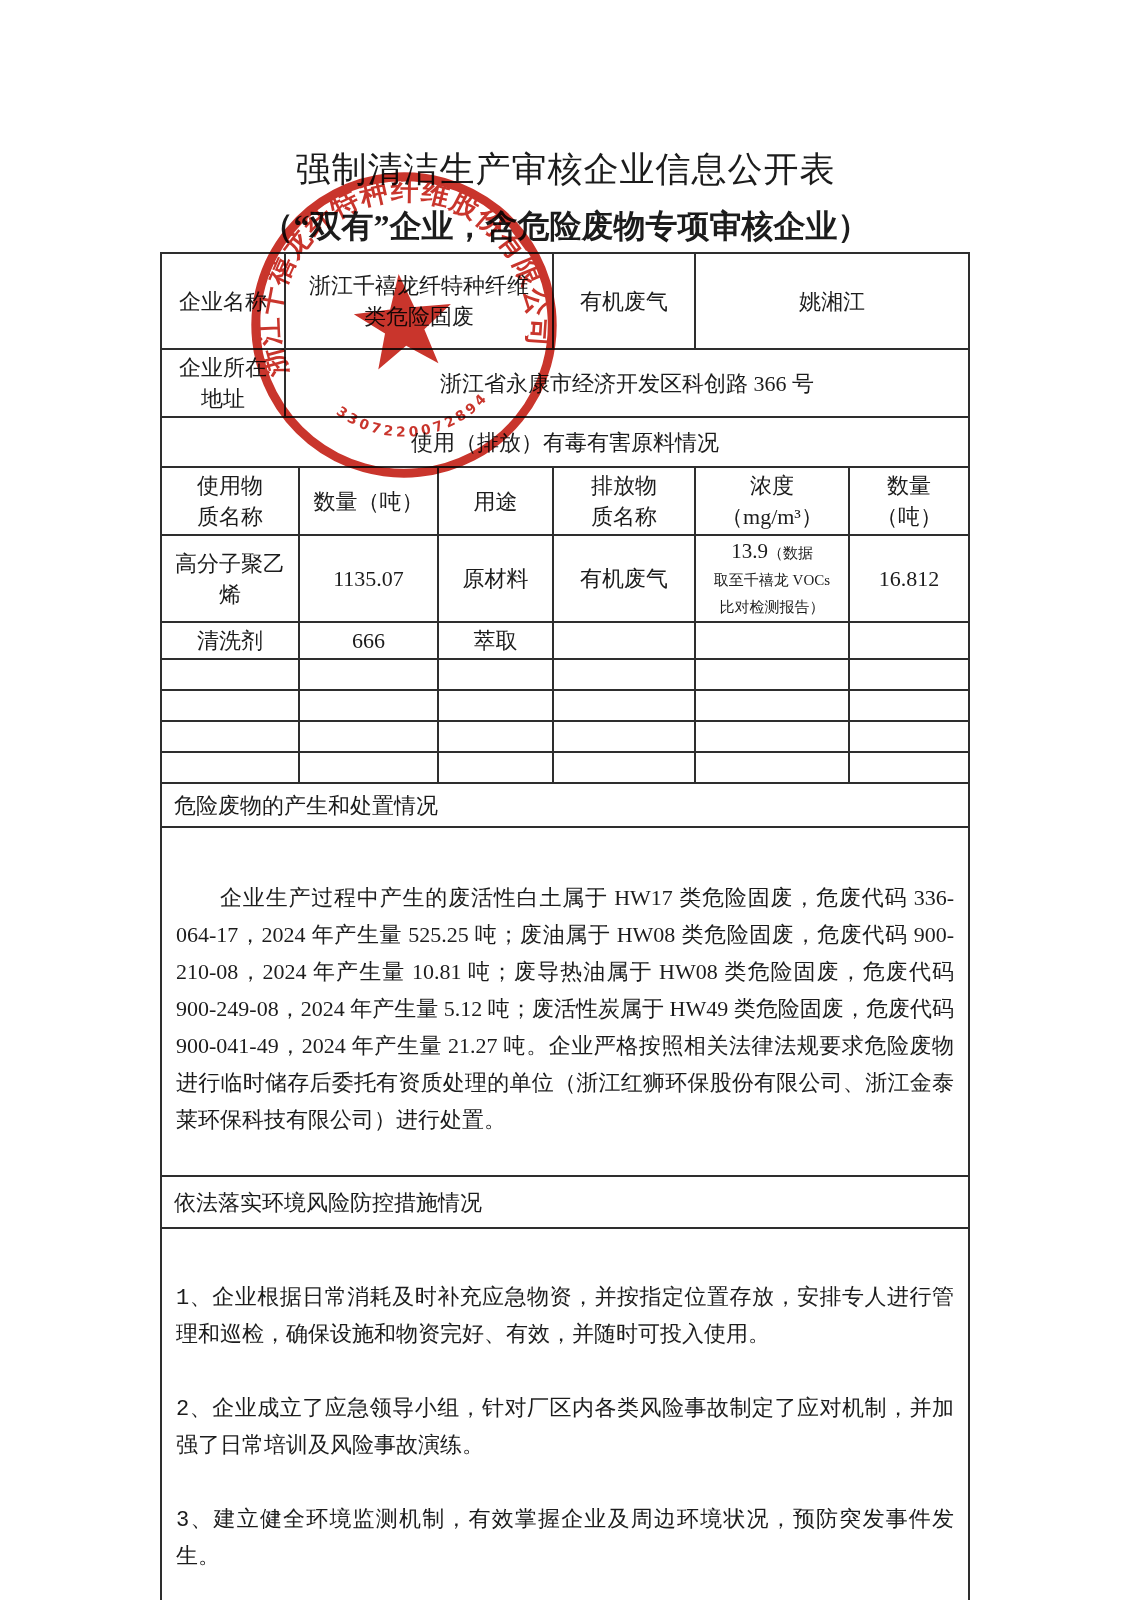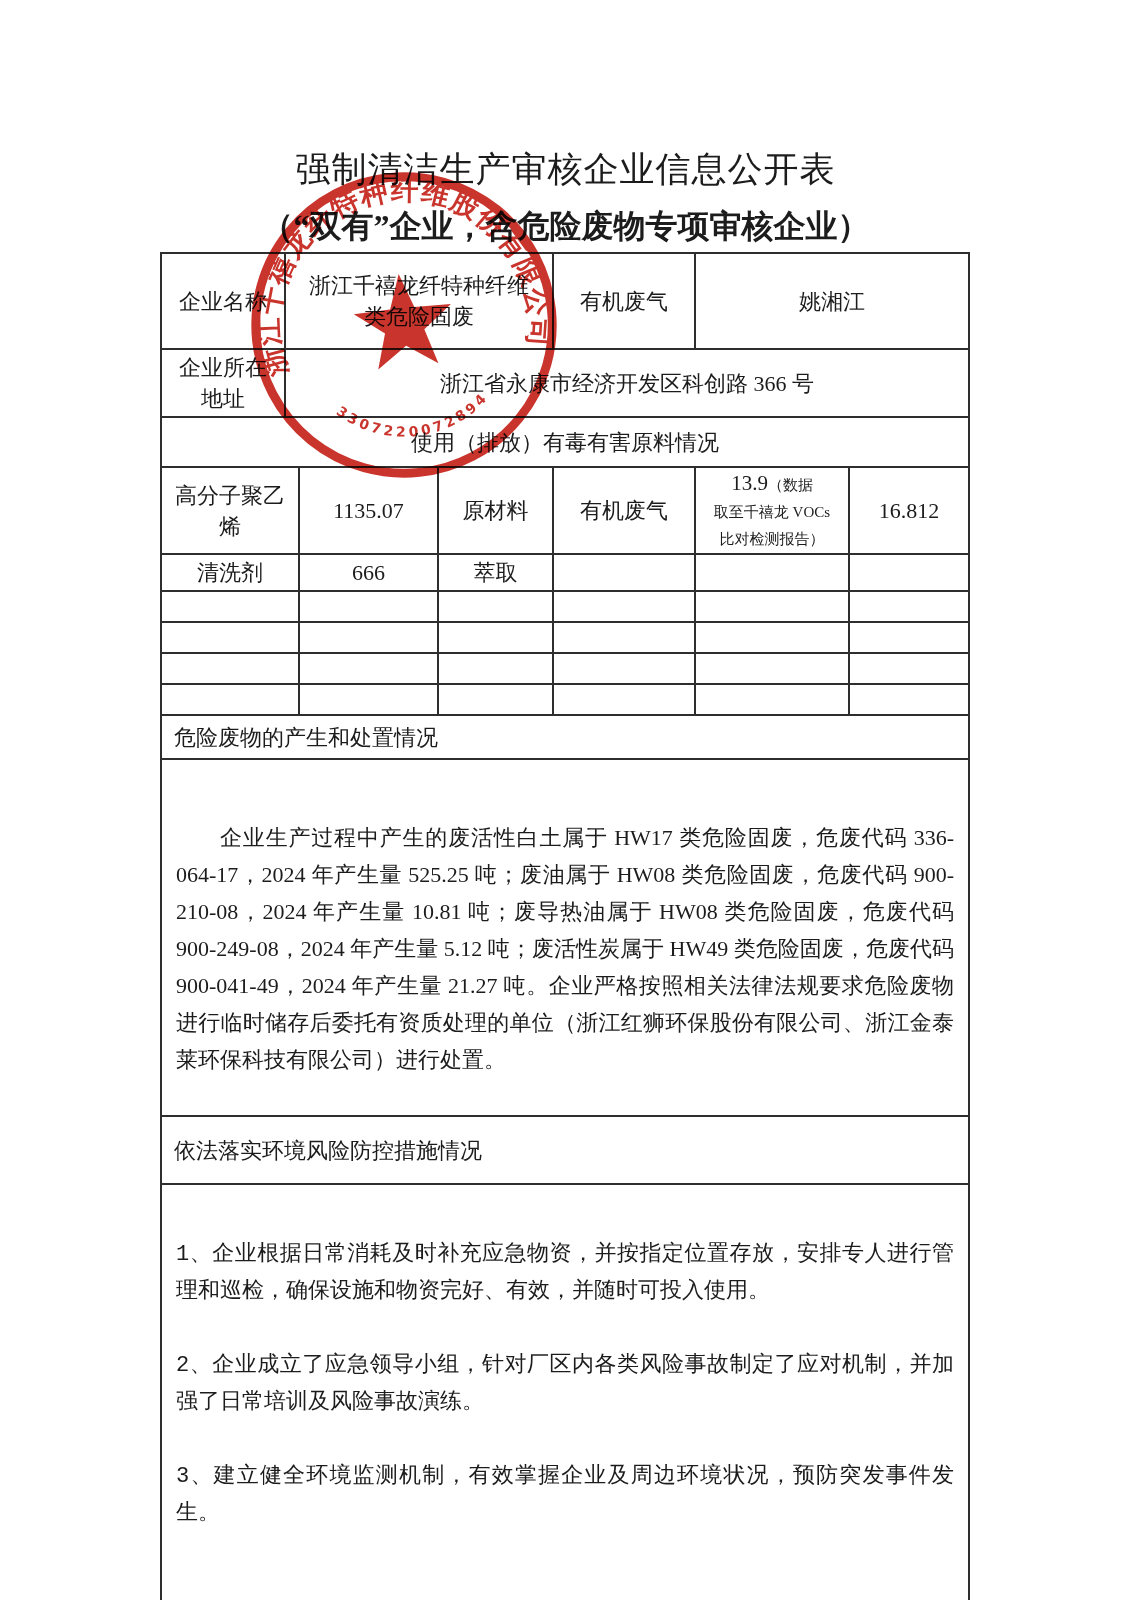--- a/index.html
+++ b/index.html
@@ -18,30 +18,30 @@
   }
   .tables{position:absolute;left:160px;top:252px;width:808px;}
   table{border-collapse:collapse;table-layout:fixed;width:808px;}
   table.t-b,table.t-c{margin-top:-2px;}
   td{
     border:2px solid #2e2e2e;text-align:center;vertical-align:middle;
     font-size:22px;line-height:31px;padding:2px 6px;white-space:pre-line;
     overflow:hidden;
   }
   tr.h96{height:96px;} tr.h64{height:64px;} tr.h50{height:50px;}
-  tr.h59{height:68px;} tr.h68{height:68px;margin-top:12px;} tr.h31{height:31px;}
+  tr.h59{height:52px;} tr.h68{height:68px;margin-top:12px;} tr.h31{height:31px;}
   tr.h30{height:30px;padding-left:44px;} tr.h56{height:44px;} tr.h249{height:249px;}
   tr.h261{height:261px;}
   td.sec-left{text-align:left;padding-left:12px;}
   td.para{
     text-align:justify;vertical-align:top;padding:10px 14px 0 14px;
     font-size:22px;line-height:37px;
   }
   td.para p{margin:0;}
-  td.para p.indent{text-indent:2em;margin-top:12px;}
+  td.para p.indent{text-indent:2em;margin-top:4px;}
   td.para p.item{margin:0;font-family:Liberation Mono, monospace;}
   td.para.p2{padding-top:14px;}
   .conc-n{font-size:15px;line-height:24px;}
   .conc-v{font-size:21px;}
   td.conc{line-height:26px;padding:2px 14px;border-radius:8px;}
   
   .stamp{
     position:absolute;left:236px;top:157px;width:336px;height:336px;
     transform:rotate(-6deg);mix-blend-mode:multiply;opacity:0.93;
     pointer-events:none;
@@ -84,20 +84,30 @@
         <col style="width:139px">
         <col style="width:115px">
         <col style="width:142px">
         <col style="width:154px">
         <col style="width:120px">
       </colgroup>
     <tbody>
         <tr class="h50">
       <td colspan="6">使用（排放）有毒有害原料情况</td>
     </tr>
+    <tr class="h59">
+      <td>使用物
+质名称</td>
+      <td>数量（吨）</td>
+      <td>用途</td>
+      <td>排放物
+质名称</td>
+      <td>浓度（mg/m³）</td>
+      <td>数量（吨）</td>
+    </tr>
     <tr class="h68">
       <td>高分子聚乙
 烯</td>
       <td>1135.07</td>
       <td>原材料</td>
       <td>有机废气</td>
       <td class="conc"><span class="conc-v">13.9</span><span class="conc-n">（数据
 取至千禧龙 VOCs
 比对检测报告）</span></td>
       <td>16.812</td>

